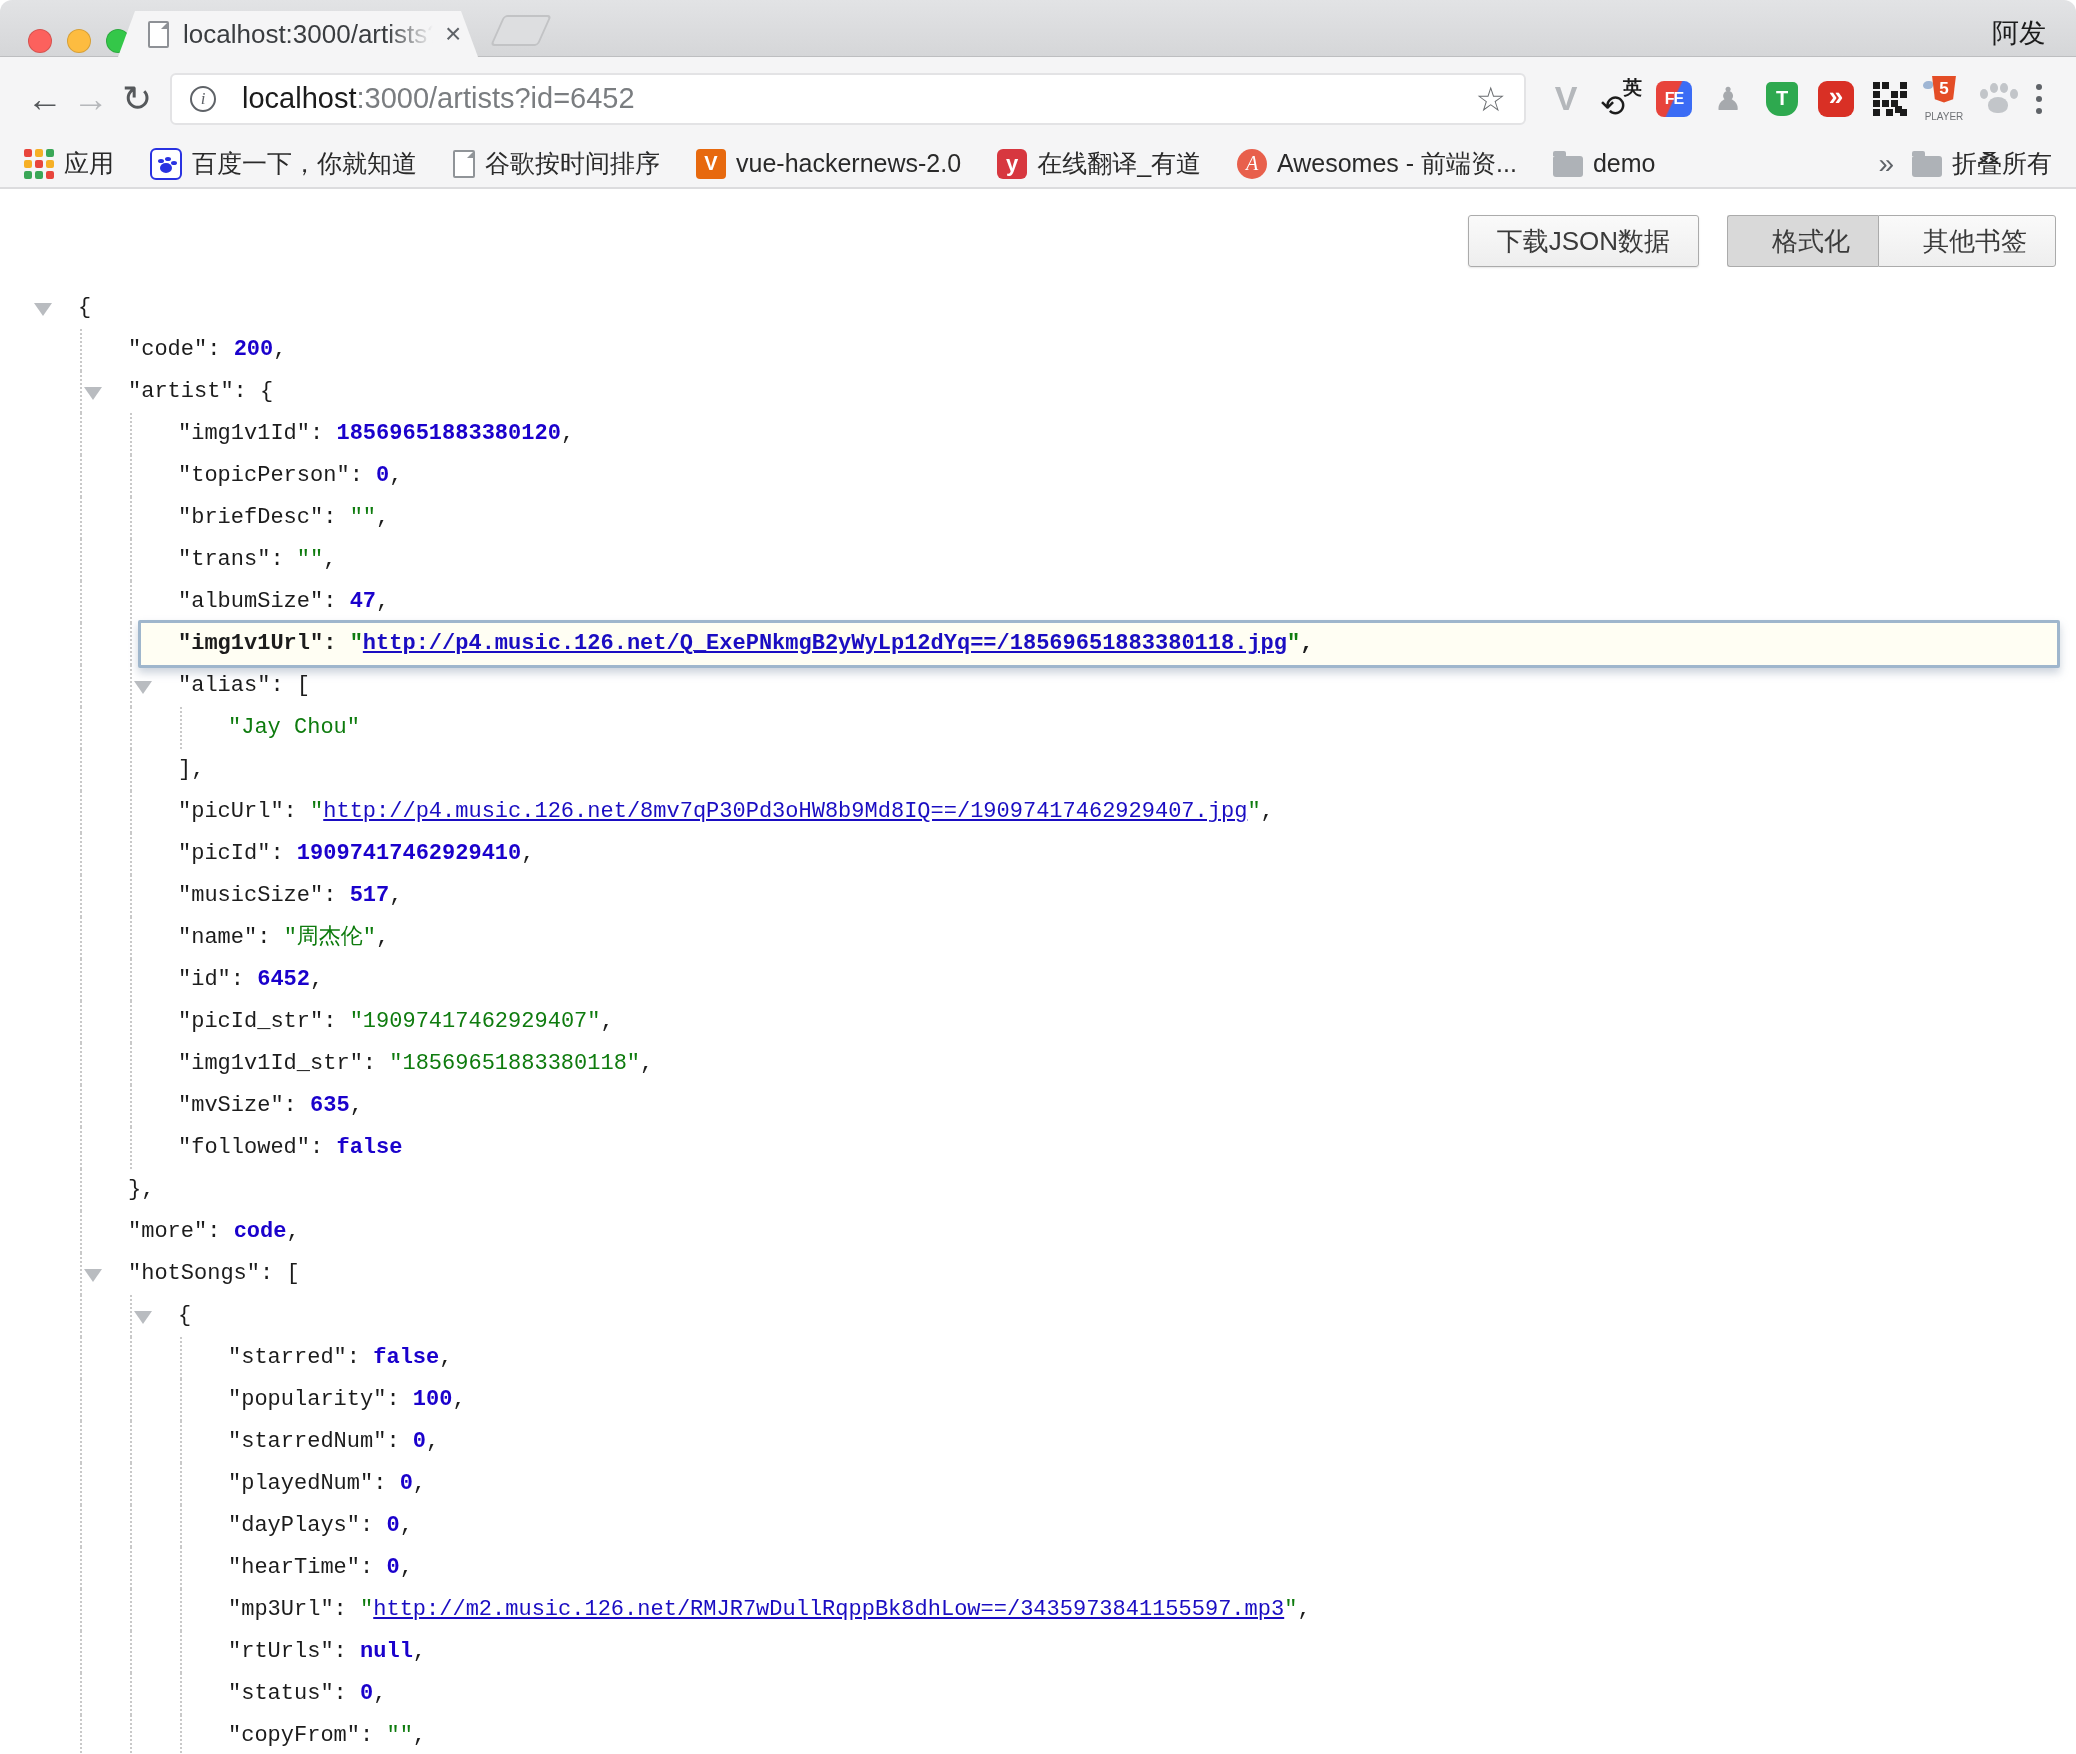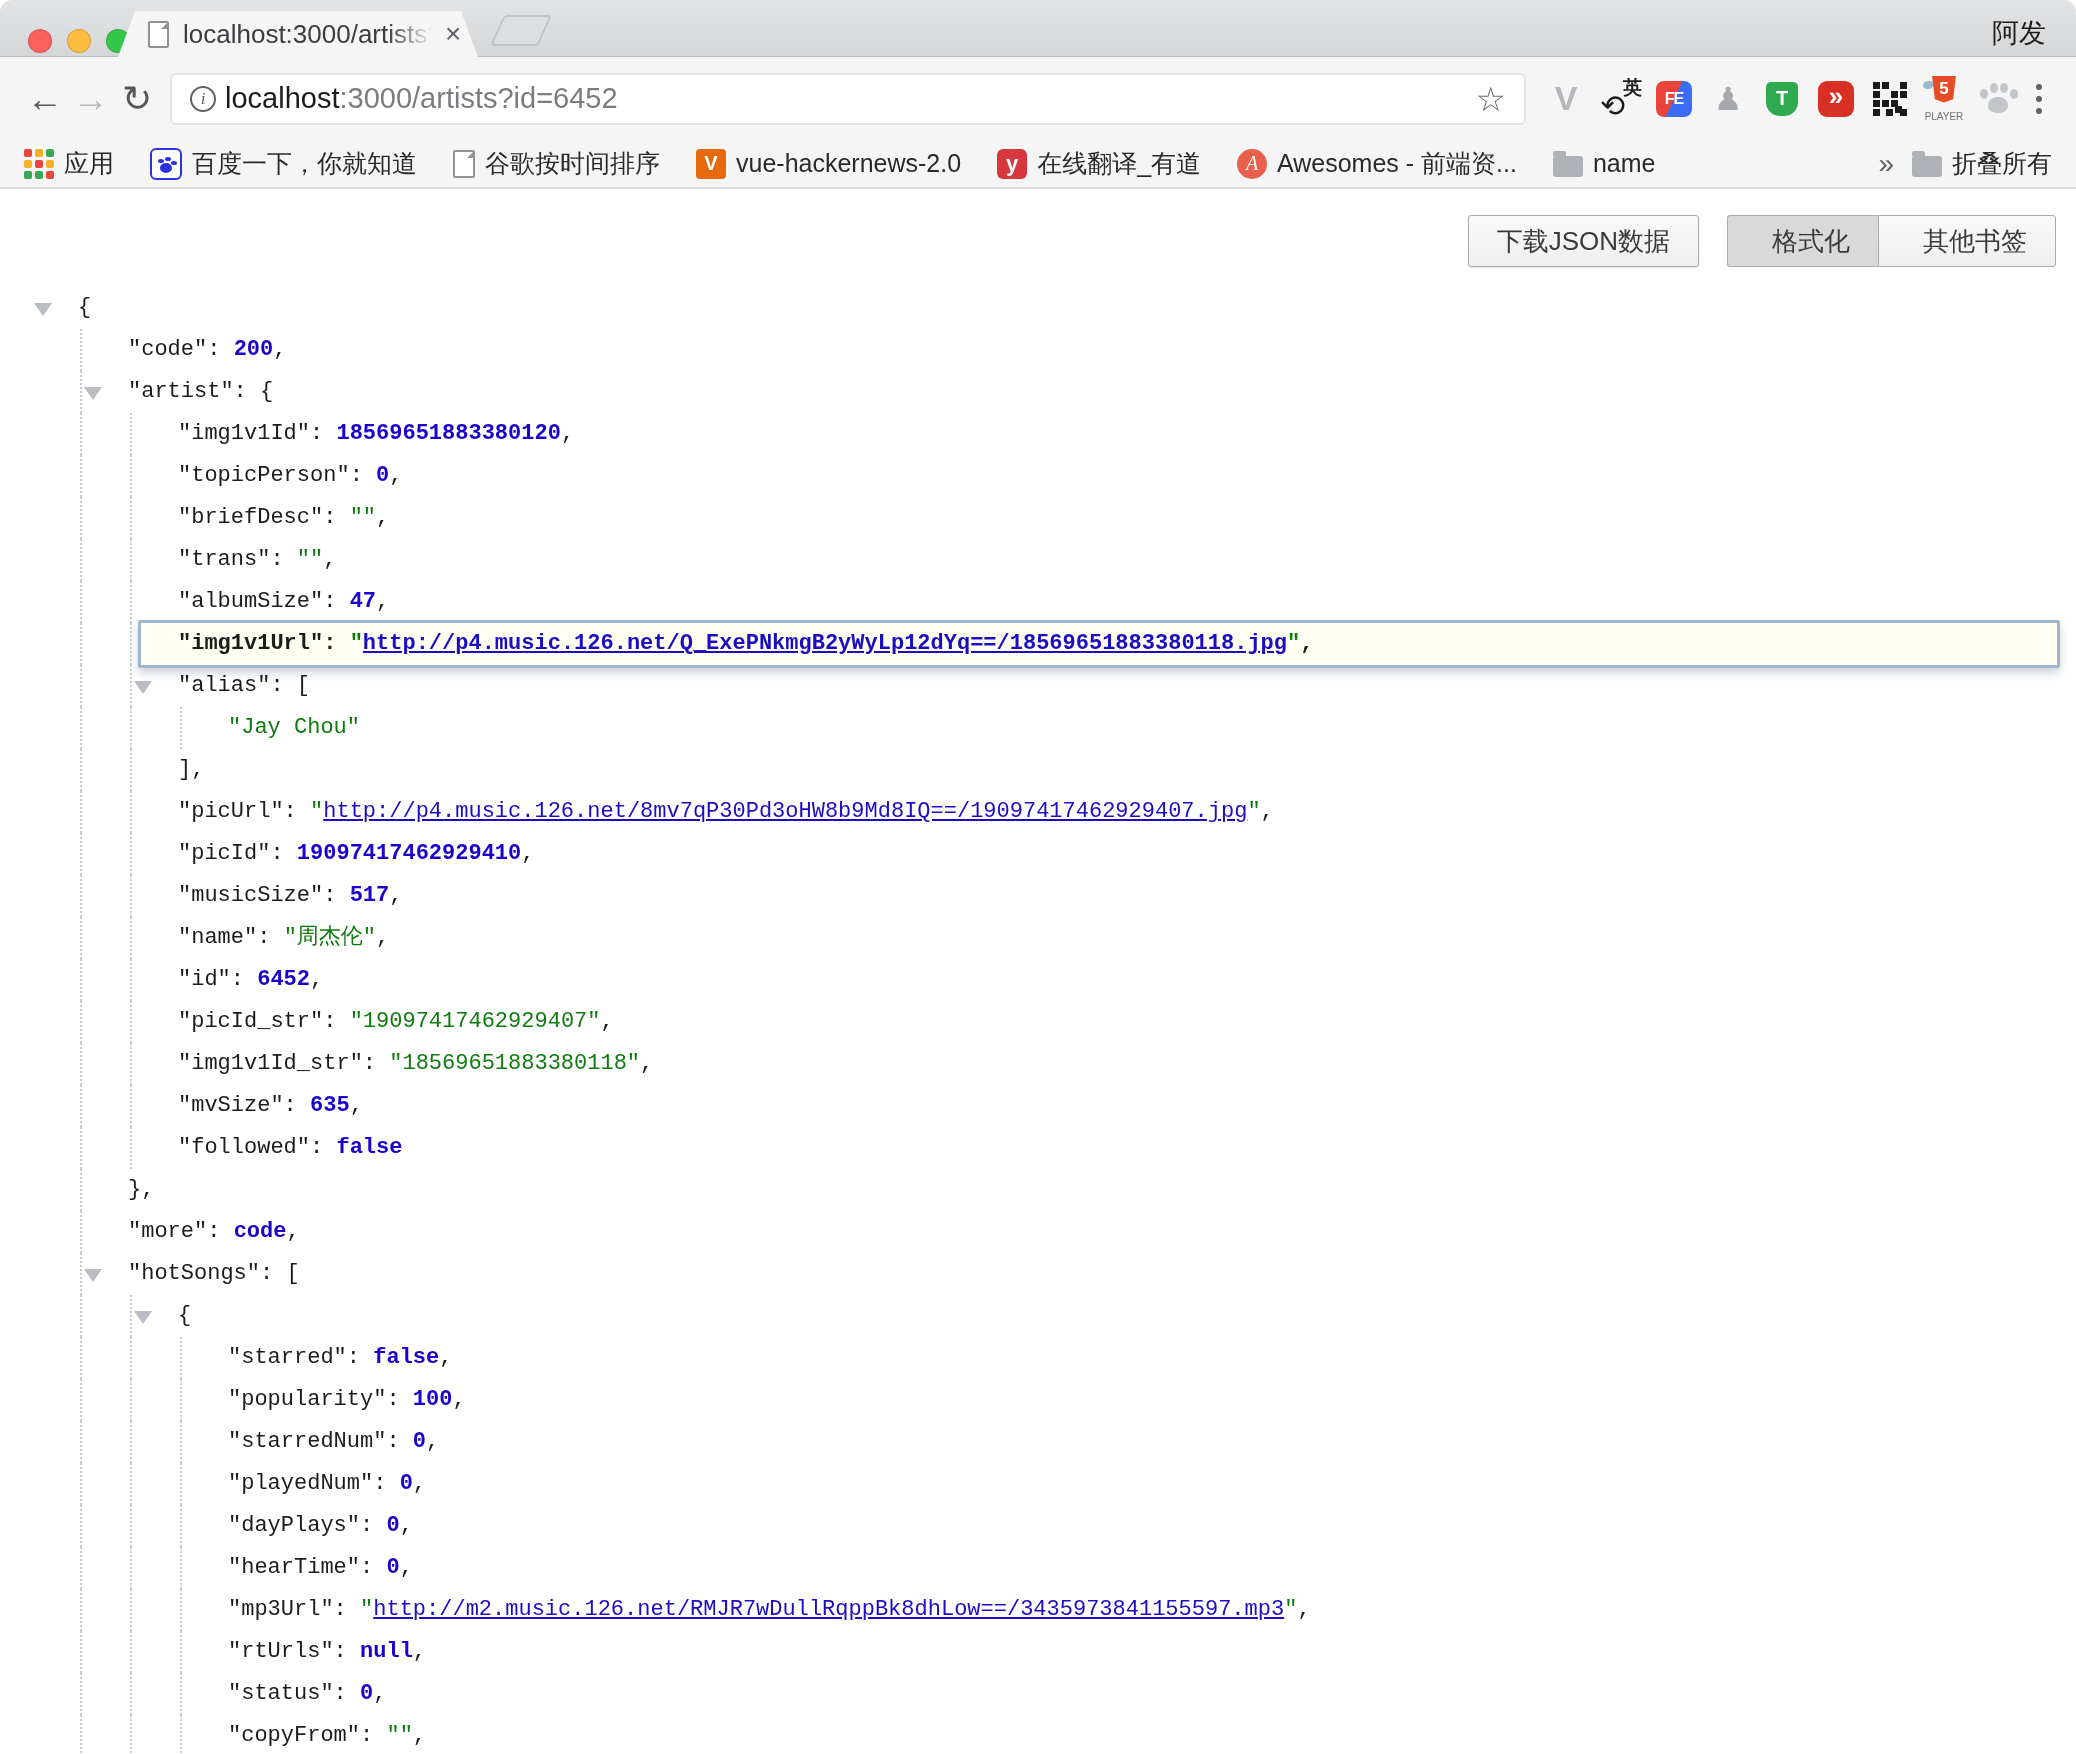--- a/index.html
+++ b/index.html
@@ -34,21 +34,21 @@
   
   .toolbar { height:83px; background:#F5F5F6; display:flex; align-items:center; padding:0 22px; }
   .navbtn { width:46px; height:46px; display:flex; align-items:center; justify-content:center;
             font-size:36px; color:#55585B; flex:none; }
   .navbtn.disabled { color:#B6B8BB; }
   .addressbar { flex:1; height:52px; margin-left:10px; background:#fff; border:2px solid #E3E3E5;
                 border-radius:6px; display:flex; align-items:center; padding:0 18px; min-width:0; }
   .info-icon { width:26px; height:26px; border:2px solid #5F6368; border-radius:50%; color:#5F6368;
                font-size:17px; font-family:"Liberation Serif",serif; display:flex; align-items:center;
                justify-content:center; flex:none; font-style:italic; }
-  .url { margin-left:9px; font-size:29px; white-space:nowrap; overflow:hidden; }
+  .url { margin-left:26px; font-size:29px; white-space:nowrap; overflow:hidden; }
   .url .host { color:#1B1B1B; }
   .url .rest { color:#7A7D80; }
   .star-icon { margin-left:auto; font-size:34px; color:#6A6D70; flex:none; }
   .extrow { display:flex; align-items:center; gap:10px; margin-left:18px; flex:none; }
   .ext { width:44px; height:52px; display:flex; flex-direction:column; align-items:center;
          justify-content:center; position:relative; }
 
   .ic-vue-devtools { font-size:34px; font-weight:bold; color:#B4B7BB; }
   .ic-youdao-translate { position:relative; width:40px; height:40px; }
   .ic-youdao-translate .sub { position:absolute; left:0; bottom:-4px; font-size:30px; color:#1c1c1c; }
@@ -243,21 +243,21 @@
         <span class="bm">
           <span class="ic-youdao-y">y</span>
           <span>在线翻译_有道</span>
         </span>
         <span class="bm">
           <span class="ic-awesomes">A</span>
           <span>Awesomes - 前端资...</span>
         </span>
         <span class="bm">
           <span class="ic-folder"></span>
-          <span>name</span>
+          <span>demo</span>
         </span>
       </span>
     <span class="bm-right">
       <span class="chevron">»</span>
       <span class="bm">
         <span class="ic-folder"></span>
         <span>折叠所有</span>
       </span>
     </span>
   </div>

